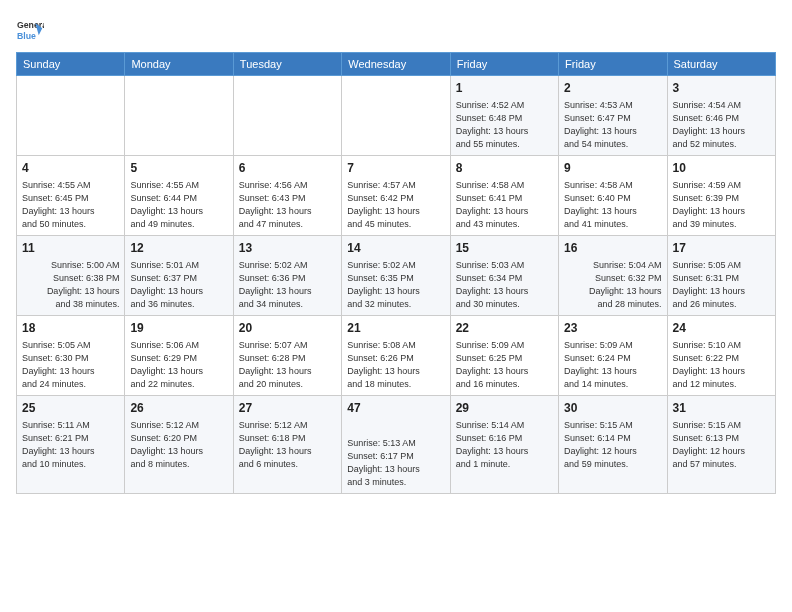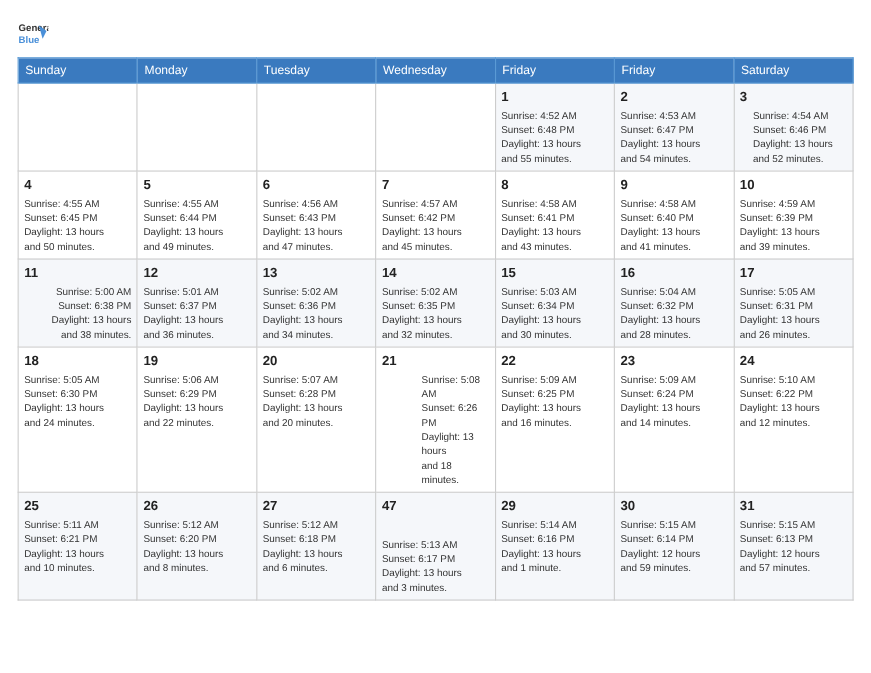--- a/index.html
+++ b/index.html
@@ -126,21 +126,21 @@
         </td>
         <td>
           <span class="day-num">2</span>
           <div class="day-info" style="white-space: pre-line;">Sunrise: 4:53 AM
 Sunset: 6:47 PM
 Daylight: 13 hours
 and 54 minutes.</div>
         </td>
         <td>
           <span class="day-num">3</span>
-          <div class="day-info" style="white-space: pre-line; margin-left: 12px;">Sunrise: 4:54 AM
+          <div class="day-info" style="white-space: pre-line;">Sunrise: 4:54 AM
 Sunset: 6:46 PM
 Daylight: 13 hours
 and 52 minutes.</div>
         </td>
       </tr>
       <tr>
         <td>
           <span class="day-num">4</span>
           <div class="day-info" style="white-space: pre-line;">Sunrise: 4:55 AM
 Sunset: 6:45 PM
@@ -221,21 +221,21 @@
         </td>
         <td>
           <span class="day-num">15</span>
           <div class="day-info" style="white-space: pre-line;">Sunrise: 5:03 AM
 Sunset: 6:34 PM
 Daylight: 13 hours
 and 30 minutes.</div>
         </td>
         <td>
           <span class="day-num">16</span>
-          <div class="day-info" style="white-space: pre-line;">Sunrise: 5:04 AM
+          <div class="day-info" style="white-space: pre-line; text-align: right;">Sunrise: 5:04 AM
 Sunset: 6:32 PM
 Daylight: 13 hours
 and 28 minutes.</div>
         </td>
         <td>
           <span class="day-num">17</span>
           <div class="day-info" style="white-space: pre-line;">Sunrise: 5:05 AM
 Sunset: 6:31 PM
 Daylight: 13 hours
 and 26 minutes.</div>
@@ -258,21 +258,21 @@
         </td>
         <td>
           <span class="day-num">20</span>
           <div class="day-info" style="white-space: pre-line;">Sunrise: 5:07 AM
 Sunset: 6:28 PM
 Daylight: 13 hours
 and 20 minutes.</div>
         </td>
         <td>
           <span class="day-num">21</span>
-          <div class="day-info" style="white-space: pre-line; margin-left: 36px;">Sunrise: 5:08 AM
+          <div class="day-info" style="white-space: pre-line;">Sunrise: 5:08 AM
 Sunset: 6:26 PM
 Daylight: 13 hours
 and 18 minutes.</div>
         </td>
         <td>
           <span class="day-num">22</span>
           <div class="day-info" style="white-space: pre-line;">Sunrise: 5:09 AM
 Sunset: 6:25 PM
 Daylight: 13 hours
 and 16 minutes.</div>

